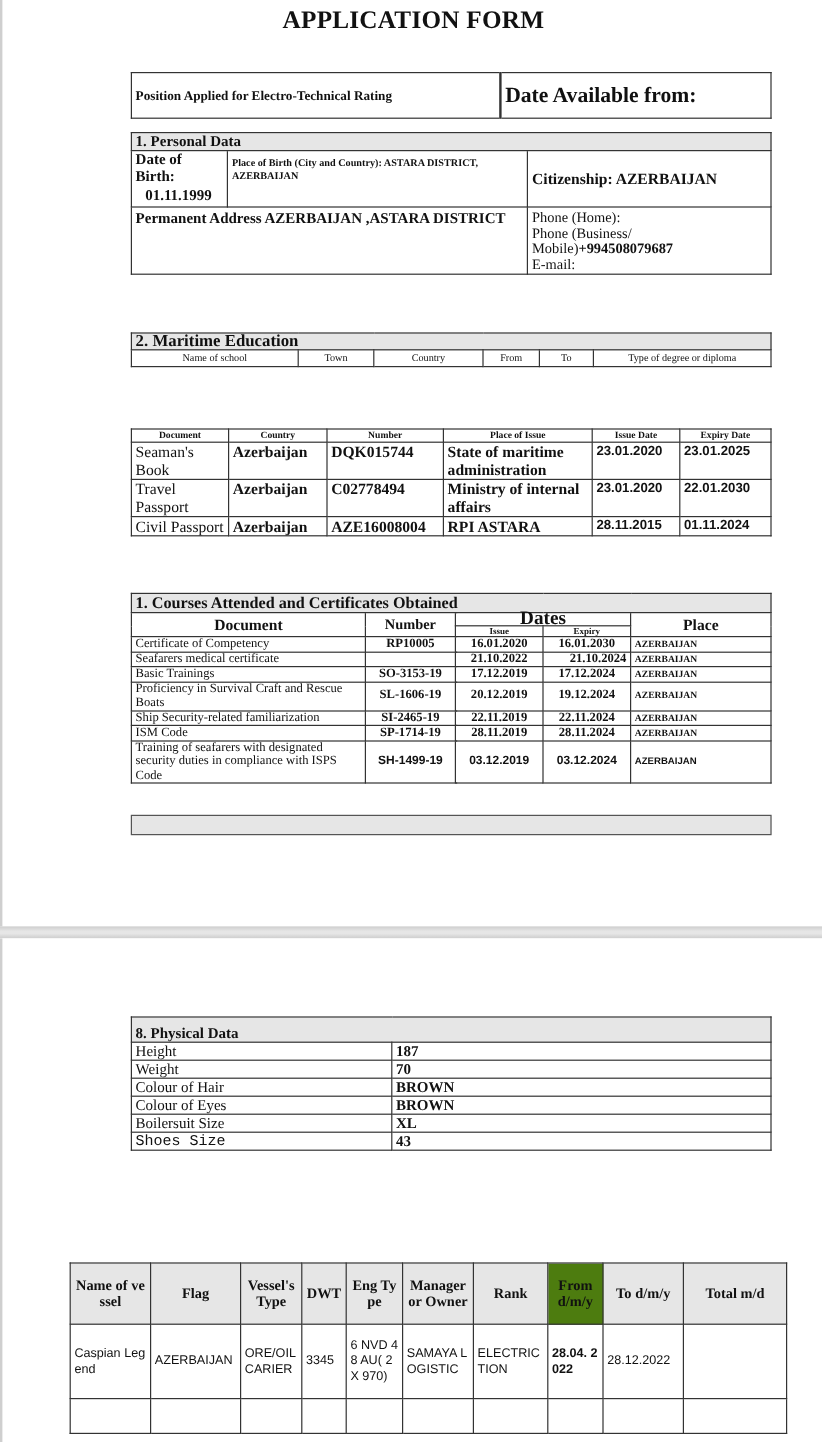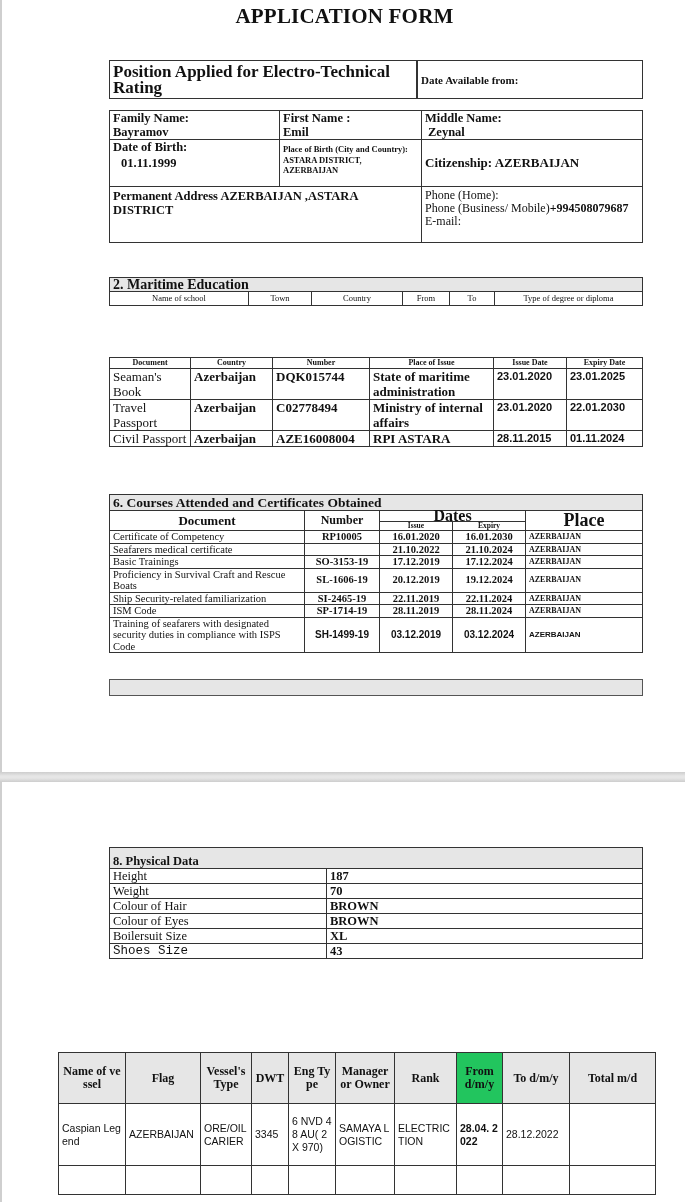--- a/index.html
+++ b/index.html
@@ -22,42 +22,31 @@
 </style>
 </head>
 <body>
 
 <div class="page page1">
   <div class="title">APPLICATION FORM</div>
 
   <table style="left:107px;top:60px;width:534px;height:39px;">
     <tbody>
         <tr>
-      <td class="b" style="width:300px;font-size:17px;line-height:16px;vertical-align:middle;border-right:2px solid #333;">Position Applied for Electro-Technical Rating</td>
-      <td class="b" style="font-size:11px;vertical-align:middle;">Date Available from:</td>
+      <td class="b" style="width:300px;font-size:11px;line-height:16px;vertical-align:middle;border-right:2px solid #333;">Position Applied for Electro-Technical Rating</td>
+      <td class="b" style="font-size:18px;vertical-align:middle;">Date Available from:</td>
     </tr>
   </tbody>
     </table>
 
   <table style="left:107px;top:110px;width:534px;font-size:12.5px;line-height:14px;">
     <tbody>
-    <tr>
-      <td class="b" style="width:163px;">
-        <div>Family Name:</div>
-        <div>Bayramov</div>
-      </td>
-      <td class="b" style="width:135px;">
-        <div>First Name :</div>
-        <div>Emil</div>
-      </td>
-      <td class="b">
-        <div>Middle Name:</div>
-        <div style="padding-left:3px;">Zeynal</div>
-      </td>
-    </tr>
+        <tr>
+          <td colspan="3" class="hdr">1. Personal Data</td>
+        </tr>
     <tr style="height:47px;">
       <td class="b">
         <div>Date  of  Birth:</div>
         <div style="padding-left:8px;margin-top:2px;">01.11.1999</div>
       </td>
       <td class="b" style="font-size:8.5px;line-height:10.5px;padding-top:4px;">
         <span>Place of Birth (City and Country):</span>
         <span>ASTARA DISTRICT,  AZERBAIJAN</span>
       </td>
       <td class="b" style="vertical-align:middle;font-size:13px;">
@@ -128,46 +117,46 @@
       <td class="b">RPI ASTARA</td>
       <td class="b sans" style="font-size:11px;">28.11.2015</td>
       <td class="b sans" style="font-size:11px;">01.11.2024</td>
     </tr>
   </tbody>
     </table>
 
   <table style="left:107px;top:494px;width:534px;font-size:10.5px;line-height:11.5px;">
     <tbody>
         <tr>
-          <td colspan="6" class="hdr" style="font-size:13.5px;line-height:15px;">6. Courses Attended and Certificates Obtained</td>
+          <td colspan="6" class="hdr" style="font-size:13.5px;line-height:15px;">1. Courses Attended and Certificates Obtained</td>
         </tr>
     <tr class="b" style="text-align:center;">
       <td rowspan="2" style="width:188px;font-size:13px;vertical-align:middle;">Document</td>
       <td rowspan="2" colspan="2" style="font-size:12px;vertical-align:middle;">Number</td>
       <td colspan="2" style="font-size:16px;line-height:10px;">Dates</td>
-      <td rowspan="2" style="width:110px;font-size:18px;vertical-align:middle;font-family:Liberation Serif, serif;">Place</td>
+      <td rowspan="2" style="width:110px;font-size:13px;vertical-align:middle;font-family:Liberation Serif, serif;">Place</td>
     </tr>
     <tr style="font-size:7.5px;line-height:8px;text-align:center;" class="b">
       <td style="width:66px;">Issue</td>
       <td style="width:66px;">Expiry</td>
     </tr>
     </tbody>
       <tbody id="courses-body">
         <tr>
           <td style="font-family:&quot;Liberation Serif&quot;,serif;vertical-align:middle;">Certificate of Competency</td>
           <td class="b" style="text-align:center;vertical-align:middle;" colspan="2">RP10005</td>
           <td class="b" style="text-align:center;vertical-align:middle;">16.01.2020</td>
           <td class="b" style="text-align:center;vertical-align:middle;">16.01.2030</td>
           <td class="b" style="font-size:8px;vertical-align:middle;">AZERBAIJAN</td>
         </tr>
         <tr>
           <td style="font-family:&quot;Liberation Serif&quot;,serif;vertical-align:middle;">Seafarers medical certificate</td>
           <td class="b" style="text-align:center;vertical-align:middle;" colspan="2"></td>
           <td class="b" style="text-align:center;vertical-align:middle;">21.10.2022</td>
-          <td class="b" style="text-align:center;vertical-align:middle;">21.10.2024</td>
+          <td class="b" style="text-align:right;vertical-align:middle;">21.10.2024</td>
           <td class="b" style="font-size:8px;vertical-align:middle;">AZERBAIJAN</td>
         </tr>
         <tr>
           <td style="font-family:&quot;Liberation Serif&quot;,serif;vertical-align:middle;">Basic Trainings</td>
           <td class="b" style="text-align:center;vertical-align:middle;" colspan="2">SO-3153-19</td>
           <td class="b" style="text-align:center;vertical-align:middle;">17.12.2019</td>
           <td class="b" style="text-align:center;vertical-align:middle;">17.12.2024</td>
           <td class="b" style="font-size:8px;vertical-align:middle;">AZERBAIJAN</td>
         </tr>
         <tr>
@@ -245,21 +234,21 @@
   <table style="left:56px;top:270px;width:598px;font-size:12px;line-height:13px;">
     <tbody>
         <tr class="b" style="text-align:center;height:51px;" id="sea-header-row">
           <td style="background: rgb(230, 230, 230); vertical-align: middle; word-break: break-all; width: 60px;">Name of vessel</td>
           <td style="background: rgb(230, 230, 230); vertical-align: middle; word-break: break-all; width: 68px;">Flag</td>
           <td style="background: rgb(230, 230, 230); vertical-align: middle; word-break: break-all; width: 44px;">Vessel's Type</td>
           <td style="background: rgb(230, 230, 230); vertical-align: middle; word-break: break-all; width: 30px;">DWT</td>
           <td style="background: rgb(230, 230, 230); vertical-align: middle; word-break: break-all; width: 40px;">Eng Type</td>
           <td style="background: rgb(230, 230, 230); vertical-align: middle; word-break: break-all; width: 52px; margin-top: 32px;">Manager or Owner</td>
           <td style="background: rgb(230, 230, 230); vertical-align: middle; word-break: break-all; width: 55px;">Rank</td>
-          <td style="background: #22c55e; vertical-align: middle; word-break: break-all; width: 39px;">From d/m/y</td>
+          <td style="background: #4d7c0f; vertical-align: middle; word-break: break-all; width: 39px;">From d/m/y</td>
           <td style="background: rgb(230, 230, 230); vertical-align: middle; word-break: break-all; width: 60px;">To d/m/y</td>
           <td style="background: rgb(230, 230, 230); vertical-align: middle; word-break: break-all;">Total m/d</td>
         </tr>
     </tbody>
       <tbody id="sea-body">
         <tr style="height: 62px;">
           <td class="sans" style="font-size: 10.5px; vertical-align: middle; word-break: break-all;">Caspian Legend</td>
           <td class="sans" style="font-size: 10.5px; vertical-align: middle; word-break: break-all;">AZERBAIJAN</td>
           <td class="sans" style="font-size: 10.5px; vertical-align: middle; word-break: break-all;">ORE/OIL CARIER</td>
           <td class="sans" style="font-size: 10.5px; vertical-align: middle; word-break: break-all;">3345</td>

